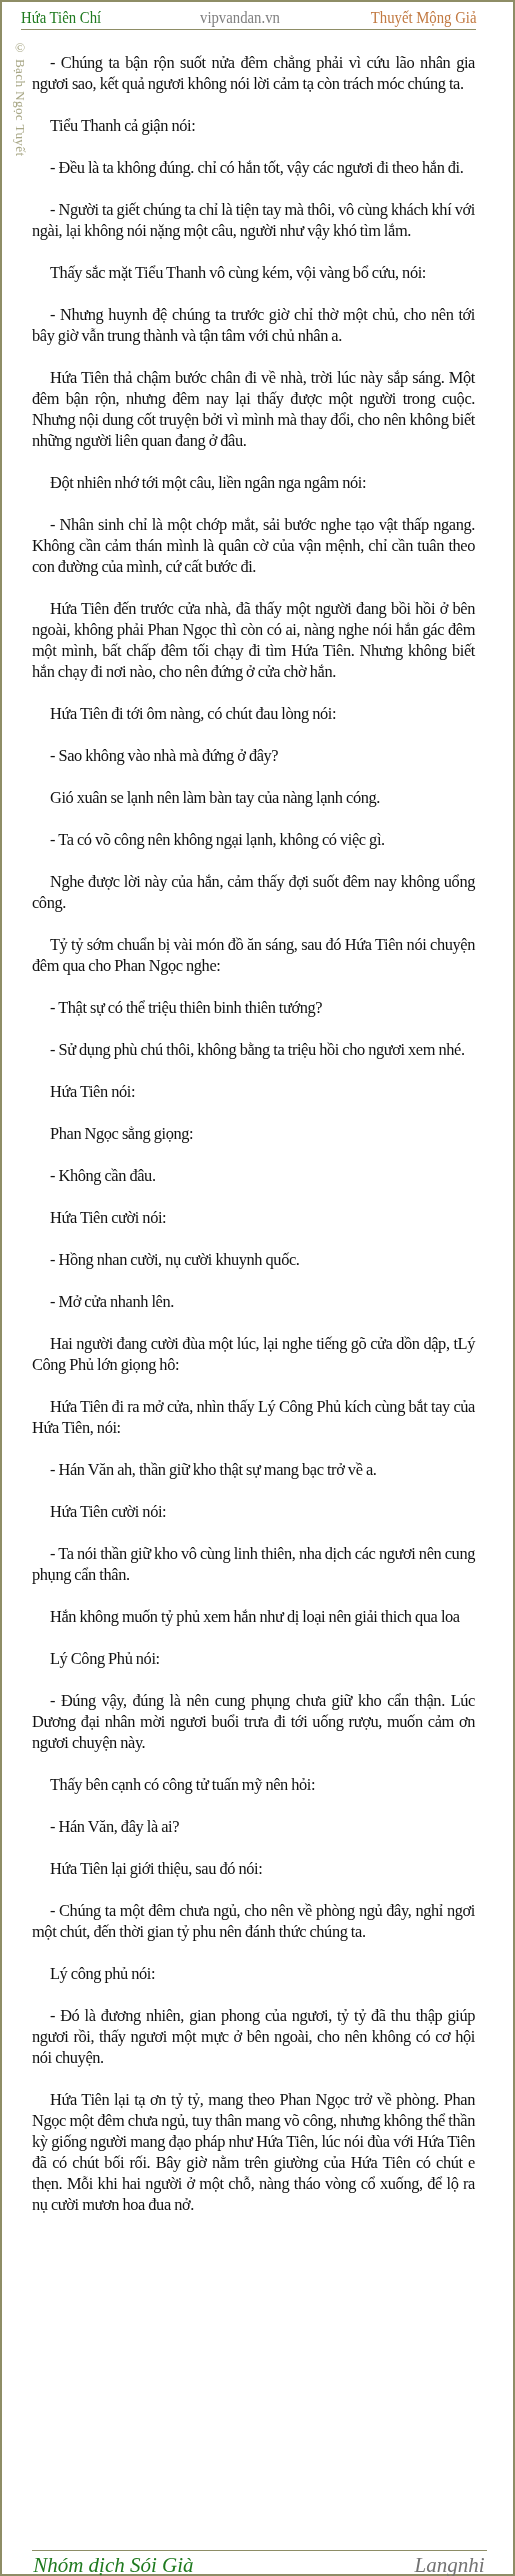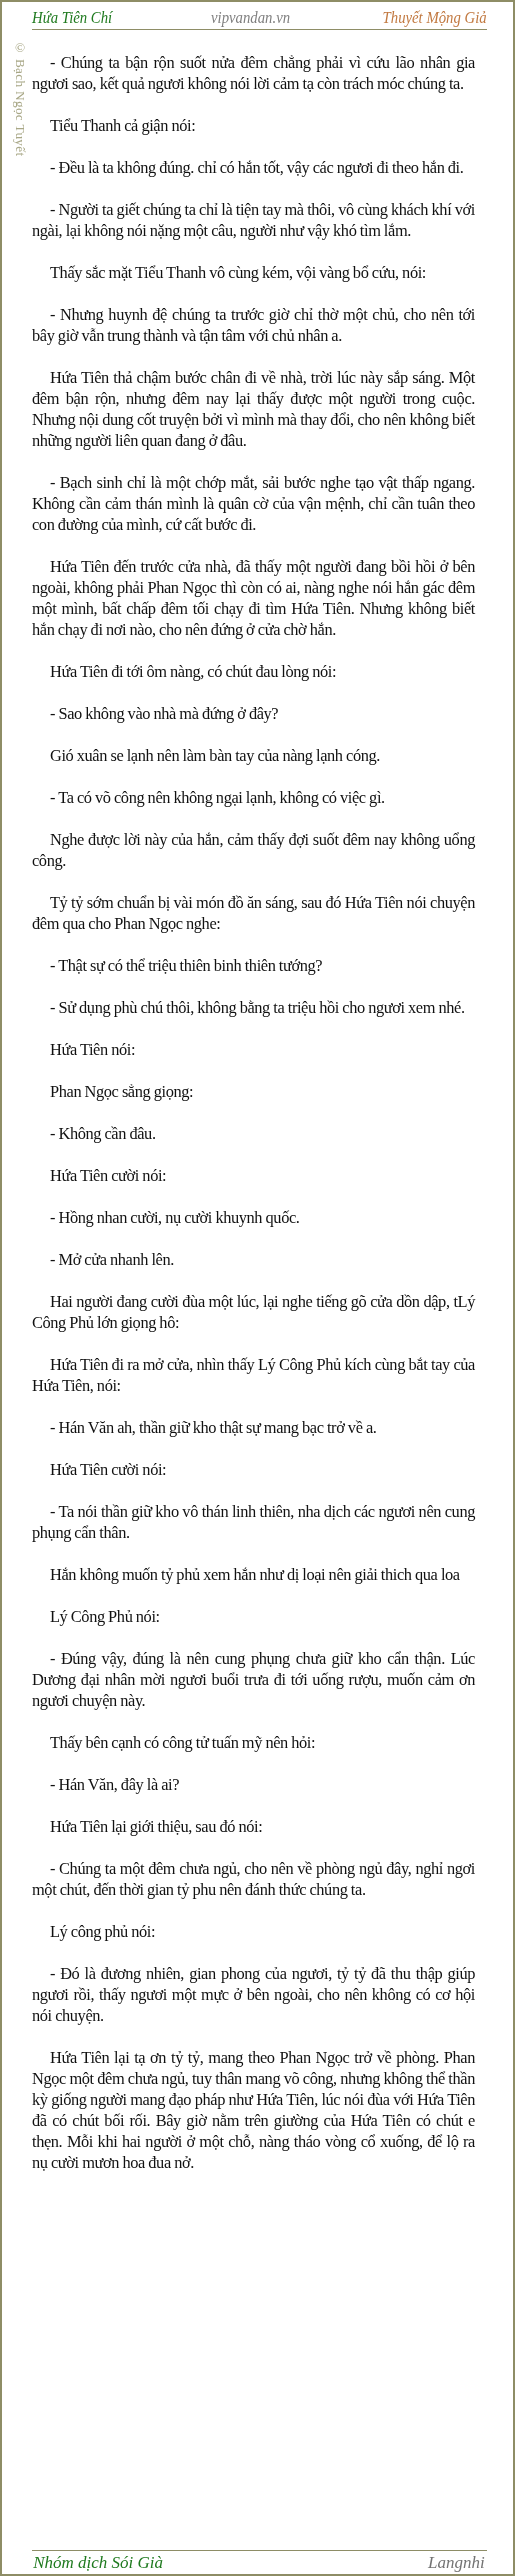--- a/index.html
+++ b/index.html
@@ -3,23 +3,23 @@
 <meta charset="utf-8">
 <style>
   html, body { margin: 0; padding: 0; background: #ffffff; }
   body { width: 515px; height: 2576px; position: relative; overflow: hidden; }
   .page {
     position: absolute; left: 0; top: 0;
     width: 515px; height: 2576px; box-sizing: border-box;
     border: 2.4px solid #8e8d66; background: #ffffff;
   }
   .header {
-    position: absolute; left: 30px; top: 3.6px; width: 455px; height: 23px;
+    position: absolute; left: 19px; top: 3.6px; width: 455px; height: 23px;
     border-bottom: 1.2px solid #8e8d66;
-    font-family: "Liberation Serif", serif; font-style: italic; font-size: 16.4px;
+    font-family: "Liberation Serif", serif; font-size: 16.4px;
   }
   .header span { position: absolute; top: 2.4px; white-space: nowrap; transform-origin: left top; transform: scaleX(0.9); }
   .h-left { left: 0; color: #1f7a1f; }
   .h-center { left: 179px; color: #7f7f7f; }
   .h-right { right: 0; color: #c27a42; transform-origin: right top !important; }
   .watermark {
     position: absolute; left: 3.6px; top: 38px; width: 22px; height: 152px;
     font-family: "Liberation Serif", serif; font-size: 13.3px; color: #a8a786;
     writing-mode: vertical-rl; white-space: nowrap; letter-spacing: 0.3px;
   }
@@ -27,21 +27,21 @@
     position: absolute; left: 30px; top: 50px; width: 455px;
     font-family: "Liberation Serif", serif; font-size: 16.4px; line-height: 21px; color: #111111;
   }
   .content p {
     margin: 0 12px 21px 0; text-indent: 18px; text-align: justify;
     letter-spacing: -0.4px; word-spacing: -0.3px;
   }
   .footer {
     position: absolute; left: 30px; top: 2548px; width: 455px; height: 24px;
     border-top: 1.2px solid #8e8d66;
-    font-family: "Liberation Serif", serif; font-style: italic; font-size: 17px;
+    font-family: "Liberation Serif", serif; font-style: italic; font-size: 21px;
   }
   .footer span { position: absolute; top: 2.4px; white-space: nowrap; }
   .f-left { left: 1.2px; color: #1f7a1f; }
   .f-right { right: 2.4px; color: #737373; }
 </style>
 </head>
 <body>
 
 <div class="page">
   <div class="header">
@@ -53,41 +53,42 @@
   <div class="watermark">© Bạch Ngọc Tuyết</div>
 
   <div class="content">
     <p>- Chúng ta bận rộn suốt nửa đêm chẳng phải vì cứu lão nhân gia ngươi sao, kết quả ngươi không nói lời cảm tạ còn trách móc chúng ta.</p>
     <p>Tiểu Thanh cả giận nói:</p>
     <p>- Đều là ta không đúng. chỉ có hắn tốt, vậy các ngươi đi theo hắn đi.</p>
     <p>- Người ta giết chúng ta chỉ là tiện tay mà thôi, vô cùng khách khí với ngài, lại không nói nặng một câu, người như vậy khó tìm lắm.</p>
     <p>Thấy sắc mặt Tiểu Thanh vô cùng kém, vội vàng bổ cứu, nói:</p>
     <p>- Nhưng huynh đệ chúng ta trước giờ chỉ thờ một chủ, cho nên tới bây giờ vẫn trung thành và tận tâm với chủ nhân a.</p>
     <p>Hứa Tiên thả chậm bước chân đi về nhà, trời lúc này sắp sáng. Một đêm bận rộn, nhưng đêm nay lại thấy được một người trong cuộc. Nhưng nội dung cốt truyện bởi vì mình mà thay đổi, cho nên không biết những người liên quan đang ở đâu.</p>
-    <p>- Bạch sinh chỉ là một chớp mắt, sải bước nghe tạo vật thấp ngang. Không cần cảm thán mình là quân cờ của vận mệnh, chỉ cần tuân theo con đường của mình, cứ cất bước đi.</p>
+    <p>Đột nhiên nhớ tới một câu, liền ngân nga ngâm nói:</p>
+    <p>- Nhân sinh chỉ là một chớp mắt, sải bước nghe tạo vật thấp ngang. Không cần cảm thán mình là quân cờ của vận mệnh, chỉ cần tuân theo con đường của mình, cứ cất bước đi.</p>
     <p>Hứa Tiên đến trước cửa nhà, đã thấy một người đang bồi hồi ở bên ngoài, không phải Phan Ngọc thì còn có ai, nàng nghe nói hắn gác đêm một mình, bất chấp đêm tối chạy đi tìm Hứa Tiên. Nhưng không biết hắn chạy đi nơi nào, cho nên đứng ở cửa chờ hắn.</p>
     <p>Hứa Tiên đi tới ôm nàng, có chút đau lòng nói:</p>
     <p>- Sao không vào nhà mà đứng ở đây?</p>
     <p>Gió xuân se lạnh nên làm bàn tay của nàng lạnh cóng.</p>
     <p>- Ta có võ công nên không ngại lạnh, không có việc gì.</p>
     <p>Nghe được lời này của hắn, cảm thấy đợi suốt đêm nay không uổng công.</p>
     <p>Tỷ tỷ sớm chuẩn bị vài món đồ ăn sáng, sau đó Hứa Tiên nói chuyện đêm qua cho Phan Ngọc nghe:</p>
     <p>- Thật sự có thể triệu thiên binh thiên tướng?</p>
     <p>- Sử dụng phù chú thôi, không bằng ta triệu hồi cho ngươi xem nhé.</p>
     <p>Hứa Tiên nói:</p>
     <p>Phan Ngọc sẳng giọng:</p>
     <p>- Không cần đâu.</p>
     <p>Hứa Tiên cười nói:</p>
     <p>- Hồng nhan cười, nụ cười khuynh quốc.</p>
     <p>- Mở cửa nhanh lên.</p>
     <p>Hai người đang cười đùa một lúc, lại nghe tiếng gõ cửa dồn dập, tLý Công Phủ lớn giọng hô:</p>
     <p>Hứa Tiên đi ra mở cửa, nhìn thấy Lý Công Phủ kích cùng bắt tay của Hứa Tiên, nói:</p>
     <p>- Hán Văn ah, thần giữ kho thật sự mang bạc trở về a.</p>
     <p>Hứa Tiên cười nói:</p>
-    <p>- Ta nói thần giữ kho vô thán linh thiên, nha dịch các ngươi nên cung phụng cẩn thân.</p>
+    <p>- Ta nói thần giữ kho vô cùng linh thiên, nha dịch các ngươi nên cung phụng cẩn thân.</p>
     <p>Hắn không muốn tỷ phủ xem hắn như dị loại nên giải thich qua loa</p>
     <p>Lý Công Phủ nói:</p>
     <p>- Đúng vậy, đúng là nên cung phụng chưa giữ kho cẩn thận. Lúc Dương đại nhân mời ngươi buổi trưa đi tới uống rượu, muốn cảm ơn ngươi chuyện này.</p>
     <p>Thấy bên cạnh có công tử tuấn mỹ nên hỏi:</p>
     <p>- Hán Văn, đây là ai?</p>
     <p>Hứa Tiên lại giới thiệu, sau đó nói:</p>
     <p>- Chúng ta một đêm chưa ngủ, cho nên về phòng ngủ đây, nghỉ ngơi một chút, đến thời gian tỷ phu nên đánh thức chúng ta.</p>
     <p>Lý công phủ nói:</p>
     <p>- Đó là đương nhiên, gian phong của ngươi, tỷ tỷ đã thu thập giúp ngươi rồi, thấy ngươi một mực ở bên ngoài, cho nên không có cơ hội nói chuyện.</p>
     <p>Hứa Tiên lại tạ ơn tỷ tỷ, mang theo Phan Ngọc trở về phòng. Phan Ngọc một đêm chưa ngủ, tuy thân mang võ công, nhưng không thể thần kỳ giống người mang đạo pháp như Hứa Tiên, lúc nói đùa với Hứa Tiên đã có chút bối rối. Bây giờ nằm trên giường của Hứa Tiên có chút e thẹn. Mỗi khi hai người ở một chỗ, nàng tháo vòng cổ xuống, để lộ ra nụ cười mươn hoa đua nở.</p>

